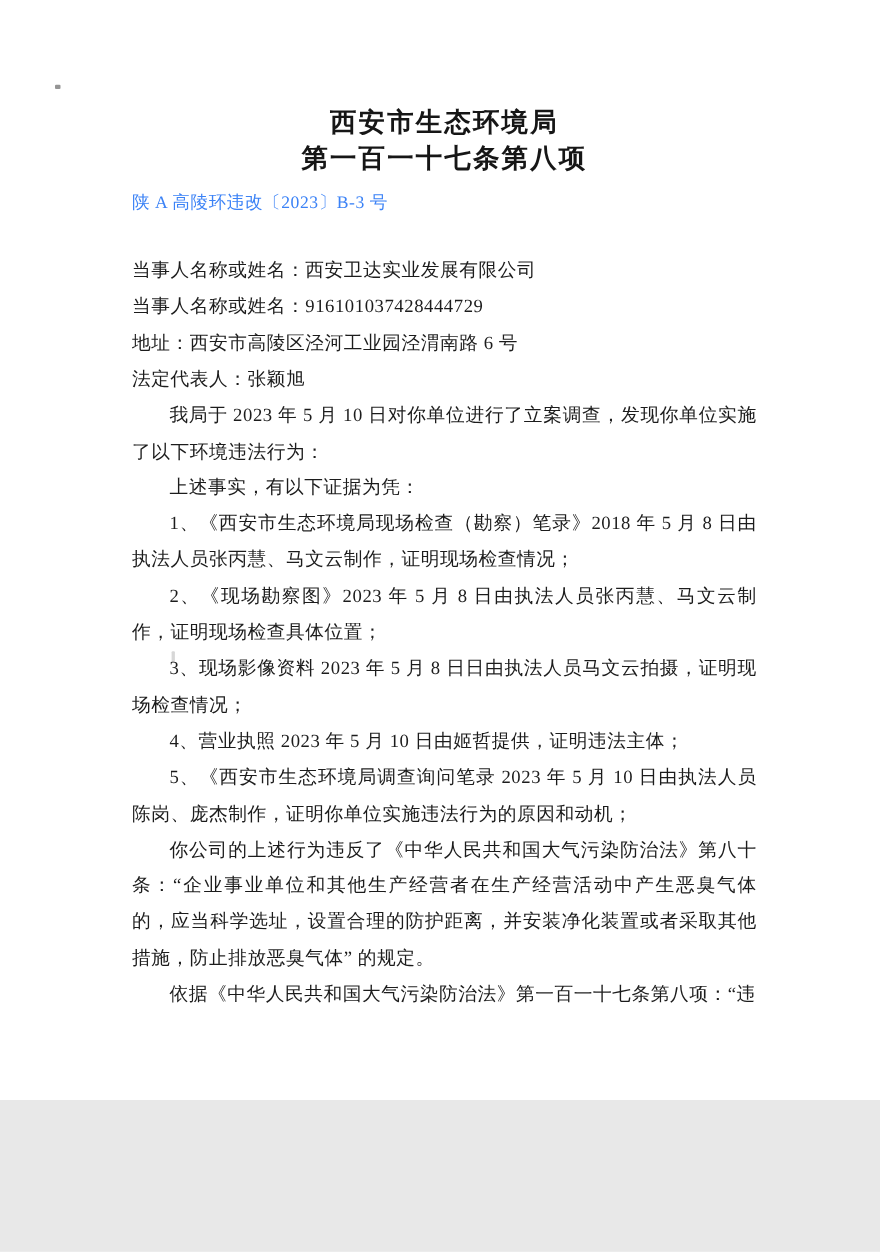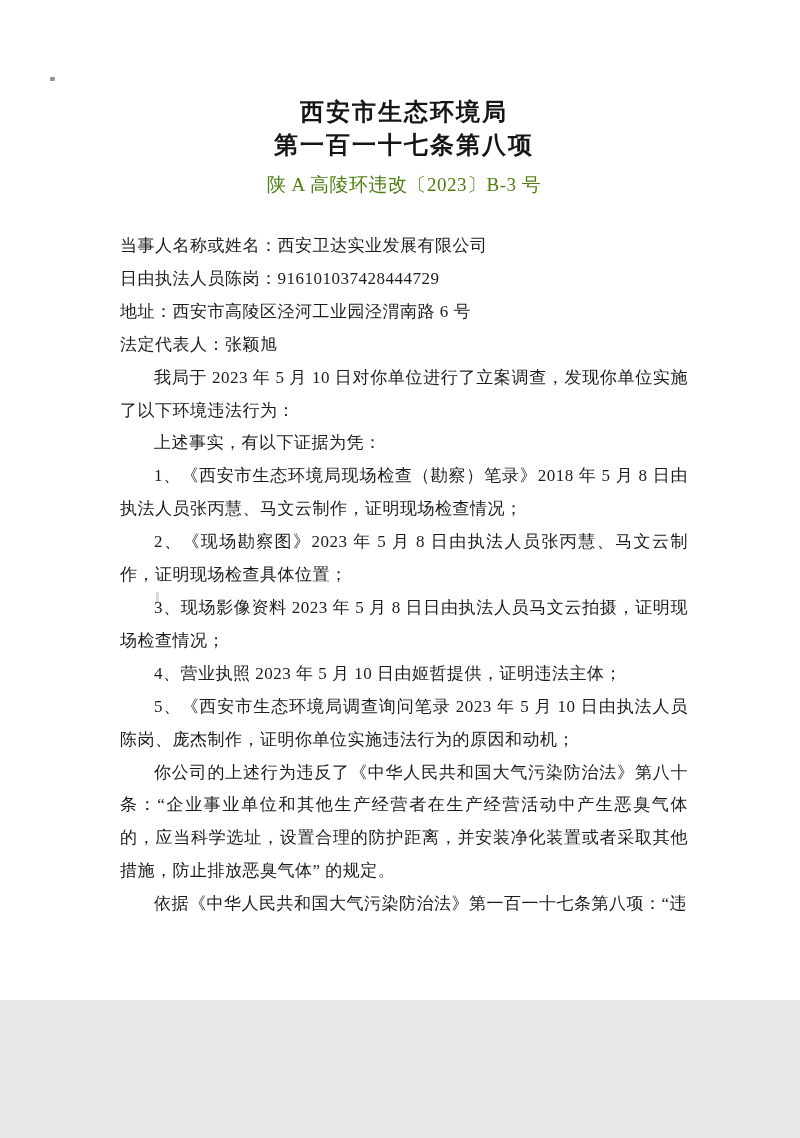--- a/index.html
+++ b/index.html
@@ -24,26 +24,26 @@
     margin: 0;
     text-align: center;
     font-size: 24px;
     line-height: 33px;
     font-weight: 700;
     letter-spacing: 2px;
     color: #161616;
   }
   .docnum {
     margin-top: 13px;
-    text-align: center;
-    font-size: 19px;
+    text-align: left;
+    font-size: 16px;
     line-height: 20px;
     font-weight: 500;
     letter-spacing: 0.5px;
-    color: #4d7c0f;
+    color: #3b82f6;
   }
   .body-text {
     margin-top: 35px;
     font-size: 17px;
     line-height: 32.9px;
     letter-spacing: 0.5px;
     text-align: justify;
     font-weight: 500;
     color: #1c1c1c;
   }
@@ -65,21 +65,21 @@
   <div class="content">
     <div class="titles">
       <h1 class="title">西安市生态环境局</h1>
       <h1 class="title">第一百一十七条第八项</h1>
     </div>
 
     <div class="docnum">陕 A 高陵环违改〔2023〕B-3 号</div>
 
     <div class="body-text">
       <p class="info">当事人名称或姓名：西安卫达实业发展有限公司</p>
-      <p class="info">日由执法人员陈岗：916101037428444729</p>
+      <p class="info">当事人名称或姓名：916101037428444729</p>
       <p class="info">地址：西安市高陵区泾河工业园泾渭南路 6 号</p>
       <p class="info">法定代表人：张颖旭</p>
 
       <p class="para">我局于 2023 年 5 月 10 日对你单位进行了立案调查，发现你单位实施了以下环境违法行为：</p>
       <p class="para">上述事实，有以下证据为凭：</p>
       <p class="para">1、《西安市生态环境局现场检查（勘察）笔录》2018 年 5 月 8 日由执法人员张丙慧、马文云制作，证明现场检查情况；</p>
       <p class="para">2、《现场勘察图》2023 年 5 月 8 日由执法人员张丙慧、马文云制作，证明现场检查具体位置；</p>
       <p class="para">3、现场影像资料 2023 年 5 月 8 日日由执法人员马文云拍摄，证明现场检查情况；</p>
       <p class="para">4、营业执照 2023 年 5 月 10 日由姬哲提供，证明违法主体；</p>
       <p class="para">5、《西安市生态环境局调查询问笔录 2023 年 5 月 10 日由执法人员陈岗、庞杰制作，证明你单位实施违法行为的原因和动机；</p>

